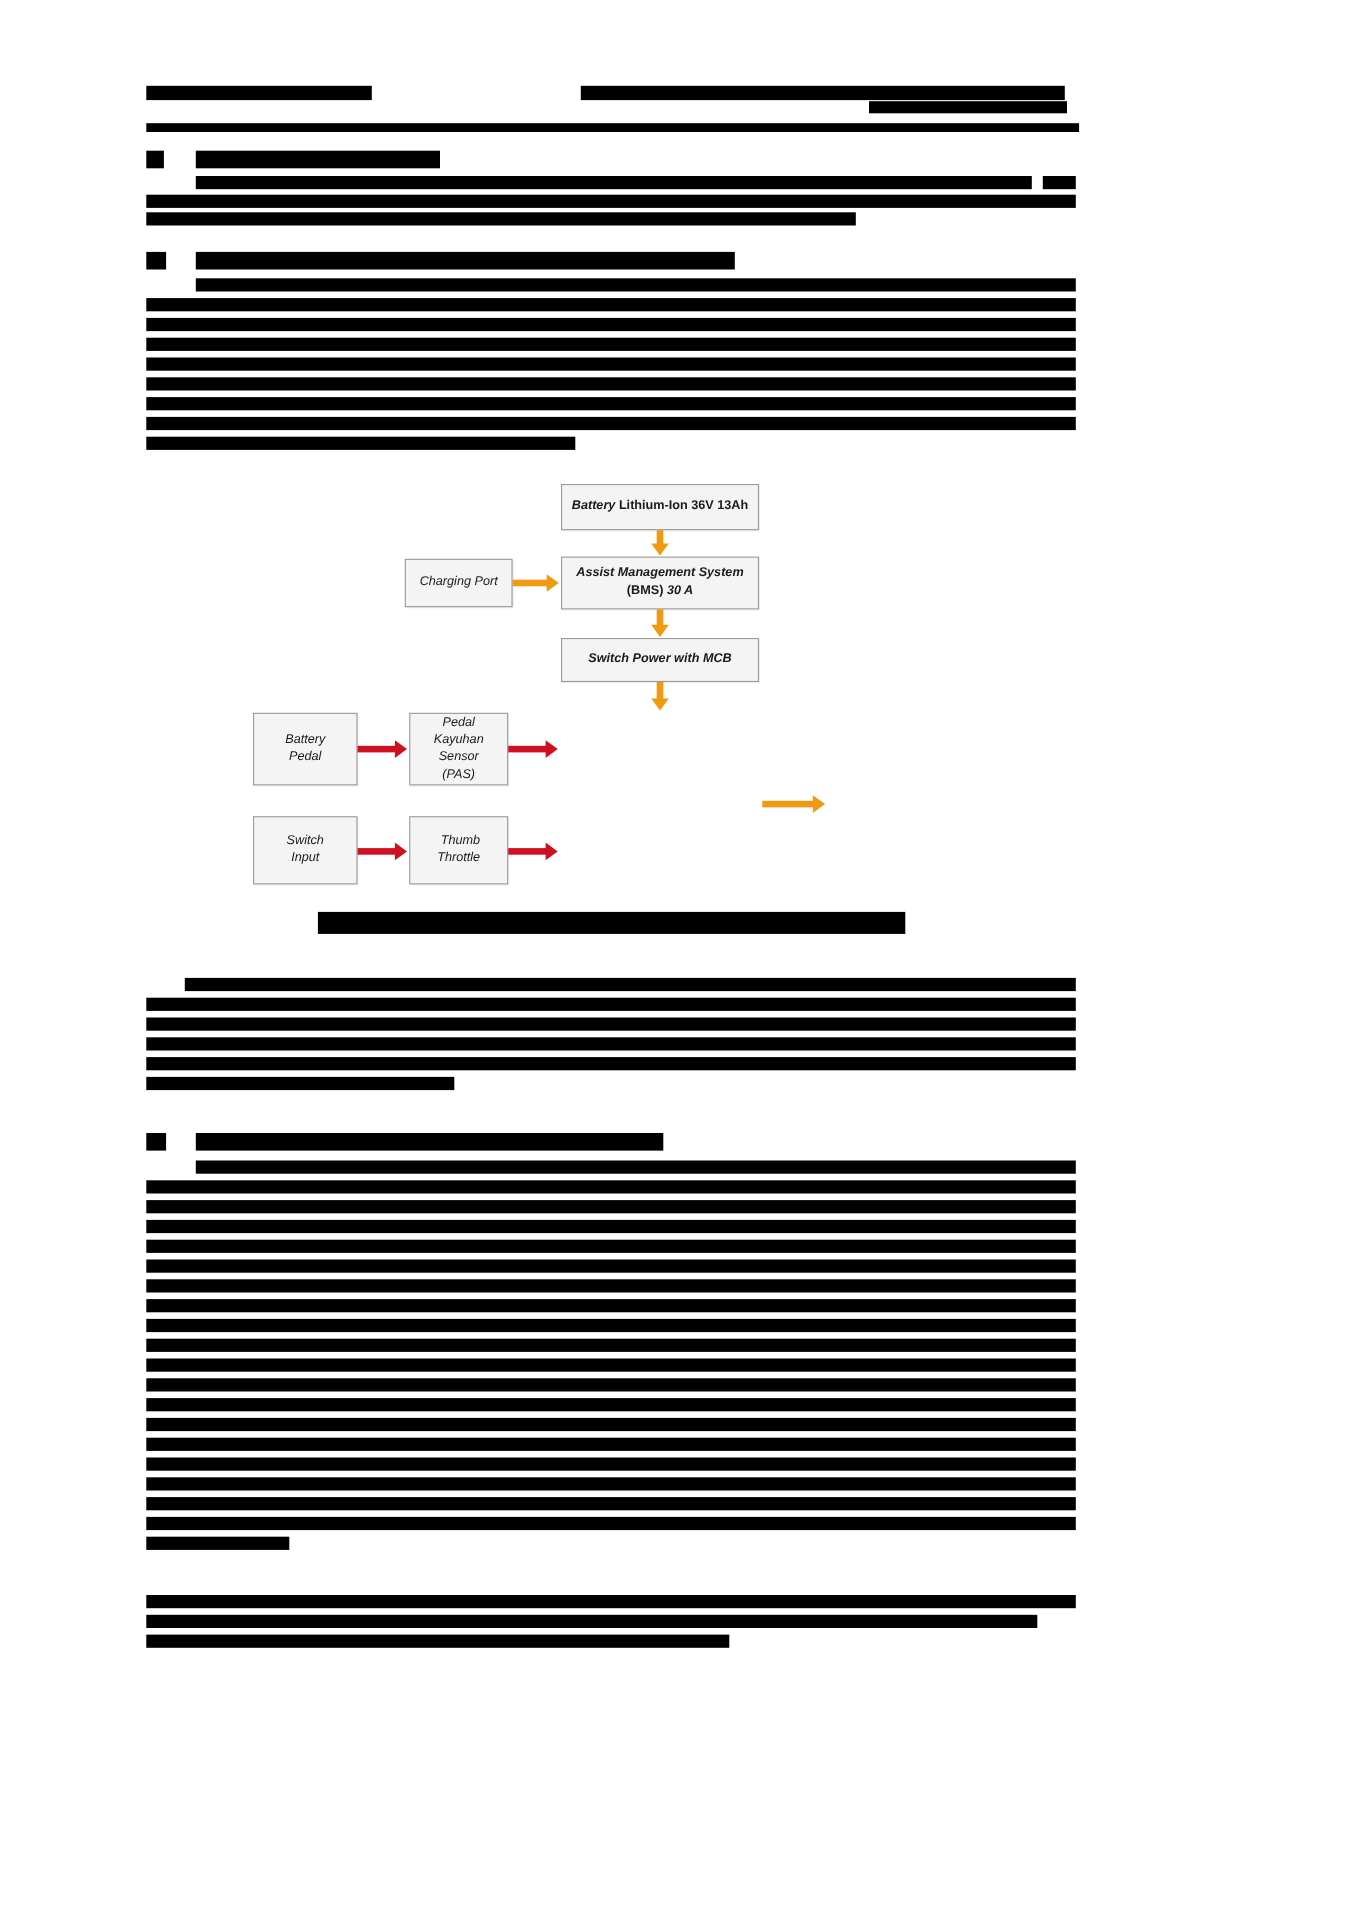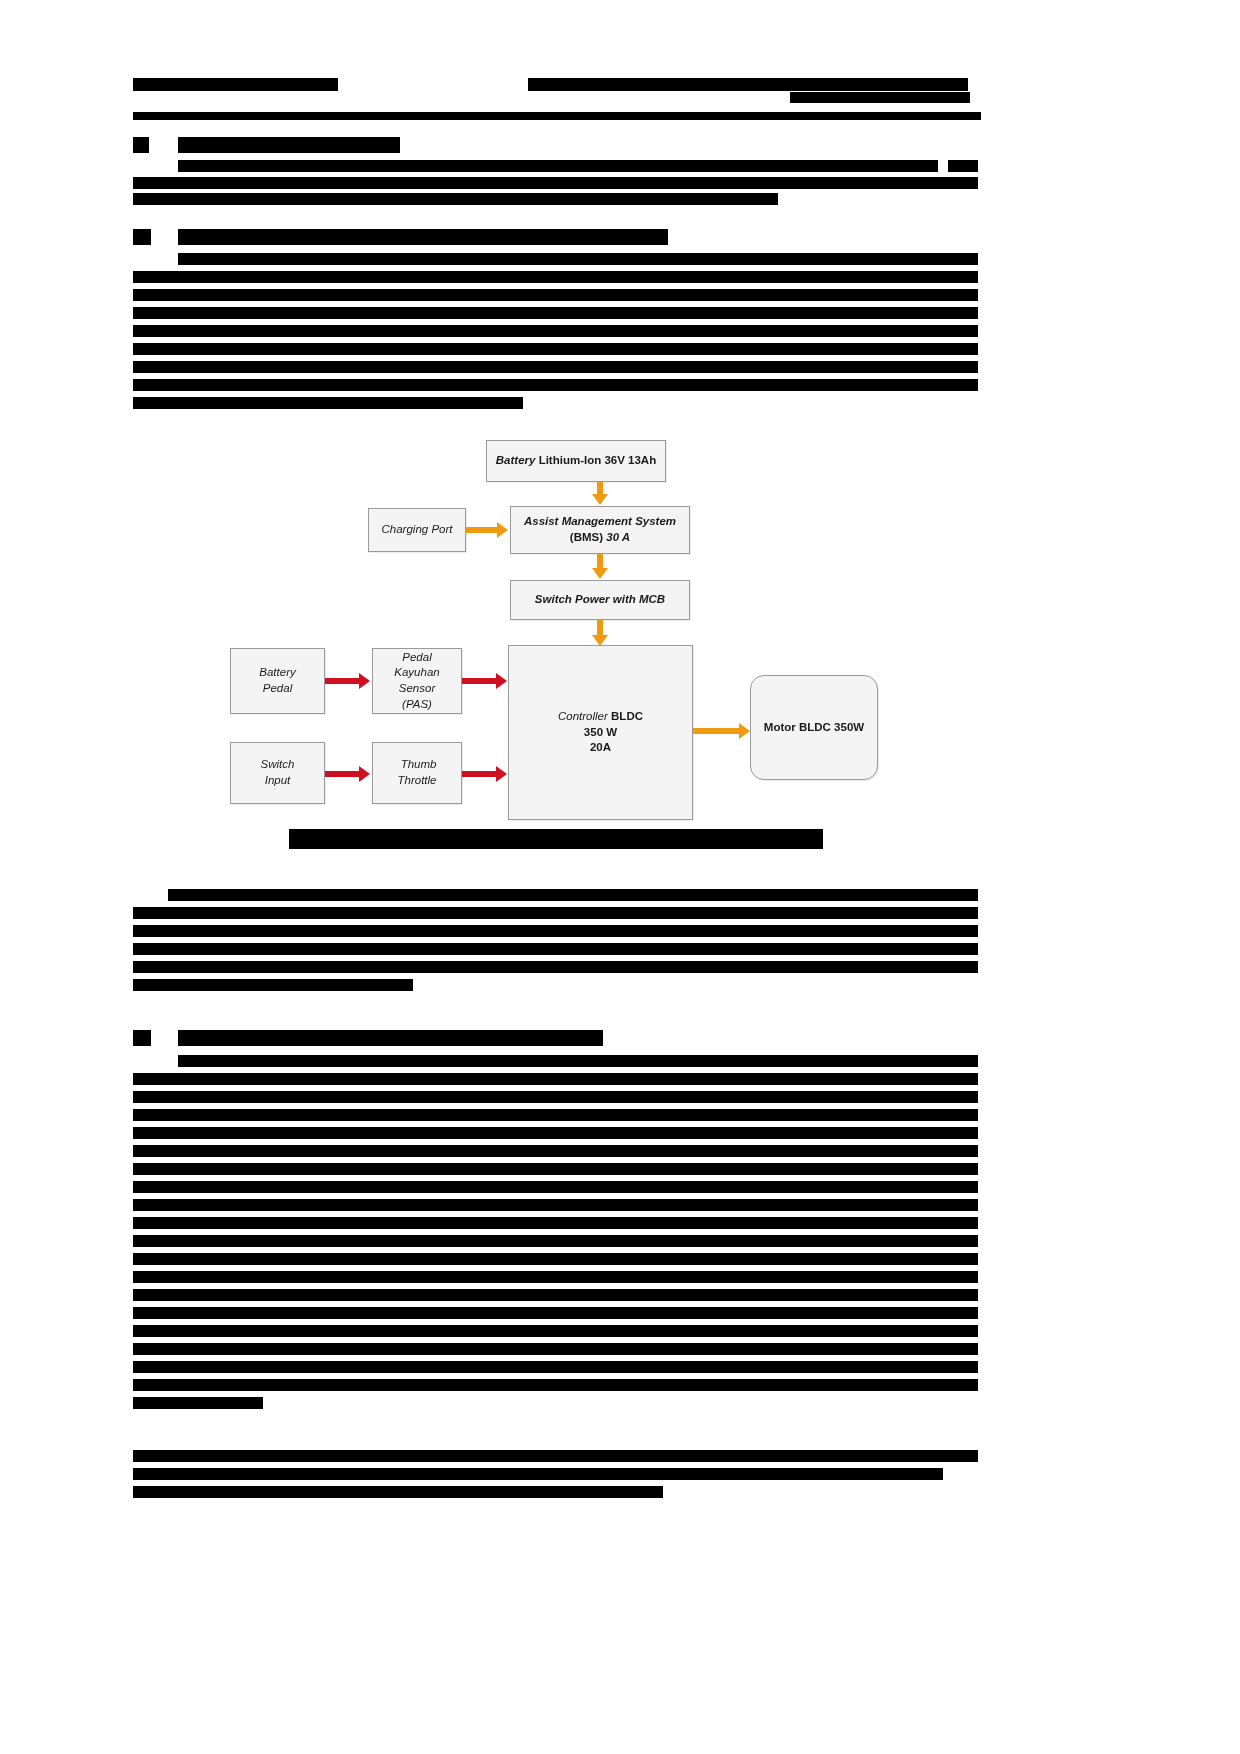--- a/index.html
+++ b/index.html
@@ -24,21 +24,21 @@
     font-family:"Liberation Sans","DejaVu Sans",sans-serif;
     font-style:italic;font-weight:bold;
     box-shadow:1px 1px 0 rgba(0,0,0,.07);
   }
   .node .plain{font-style:normal;font-weight:bold;}
   .node.rounded{border-radius:14px;}
   .node.norm{font-style:normal;}
   .node .txt{display:block;padding:0 6px;}
 
   
-  #n-battery{left:486px;top:10px;width:180px;height:42px;align-items:center;}
+  #n-battery{left:510px;top:10px;width:180px;height:42px;align-items:center;}
   #n-charging{left:368px;top:78px;width:98px;height:44px;font-style:italic;font-weight:normal;}
   #n-bms{left:510px;top:76px;width:180px;height:48px;}
   #n-switch{left:510px;top:150px;width:180px;height:40px;}
   #n-kayuhan{left:230px;top:218px;width:95px;height:66px;font-weight:normal;}
   #n-pas{left:372px;top:218px;width:90px;height:66px;font-weight:normal;}
   #n-manual{left:230px;top:312px;width:95px;height:62px;font-weight:normal;}
   #n-thumb{left:372px;top:312px;width:90px;height:62px;font-weight:normal;text-align:right;}
   #n-controller{left:508px;top:215px;width:185px;height:175px;font-weight:normal;}
   #n-motor{left:750px;top:245px;width:128px;height:105px;font-style:normal;font-weight:bold;}
 
@@ -136,32 +136,21 @@
       </span>
     </div>
 
     <div class="node" id="n-thumb">
       <span class="txt">
         <span>Thumb</span><br>
         <span>Throttle</span>
       </span>
     </div>
 
-    <div class="node" id="n-controller">
-      <span class="txt">
-        <i>Controller</i>
-        <span class="plain">BLDC</span><br>
-        <span class="plain">350 W</span><br>
-        <span class="plain">20A</span>
-      </span>
-    </div>
-
-    <div class="node rounded norm" id="n-motor">
-      <span class="txt">Motor BLDC 350W</span>
-    </div>
+
 
     <div class="arrow down" style="left:592px;top:52px;width:16px;height:24px;">
       <div class="shaft" style="left:5px;top:0;width:6px;height:14px;"></div>
       <div class="head" style="left:0;top:12px;"></div>
     </div>
 
     <div class="arrow right" style="left:466px;top:92px;width:44px;height:16px;">
       <div class="shaft" style="left:0;top:5px;width:33px;height:6px;"></div>
       <div class="head" style="left:31px;top:0;"></div>
     </div>

